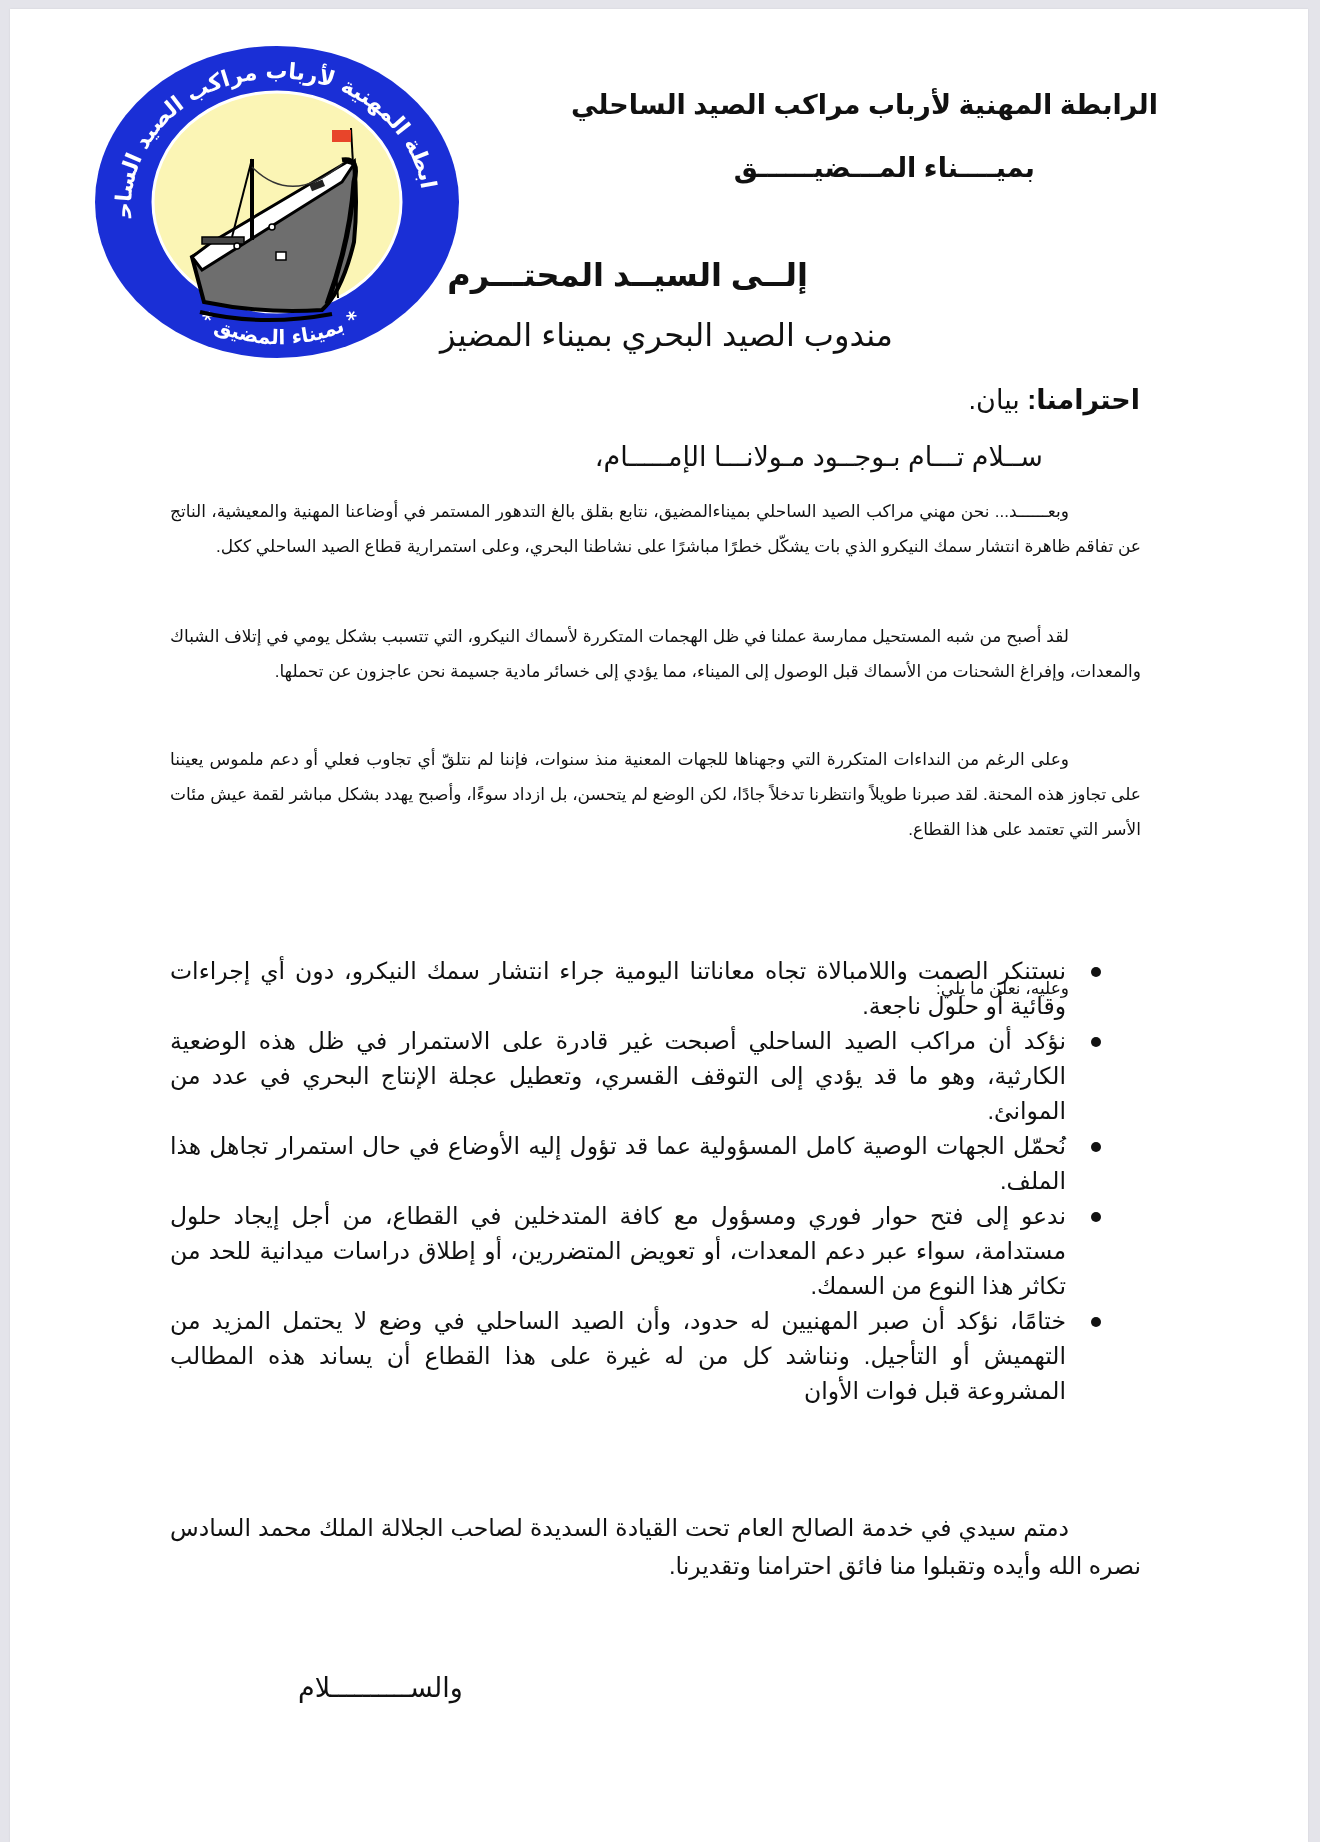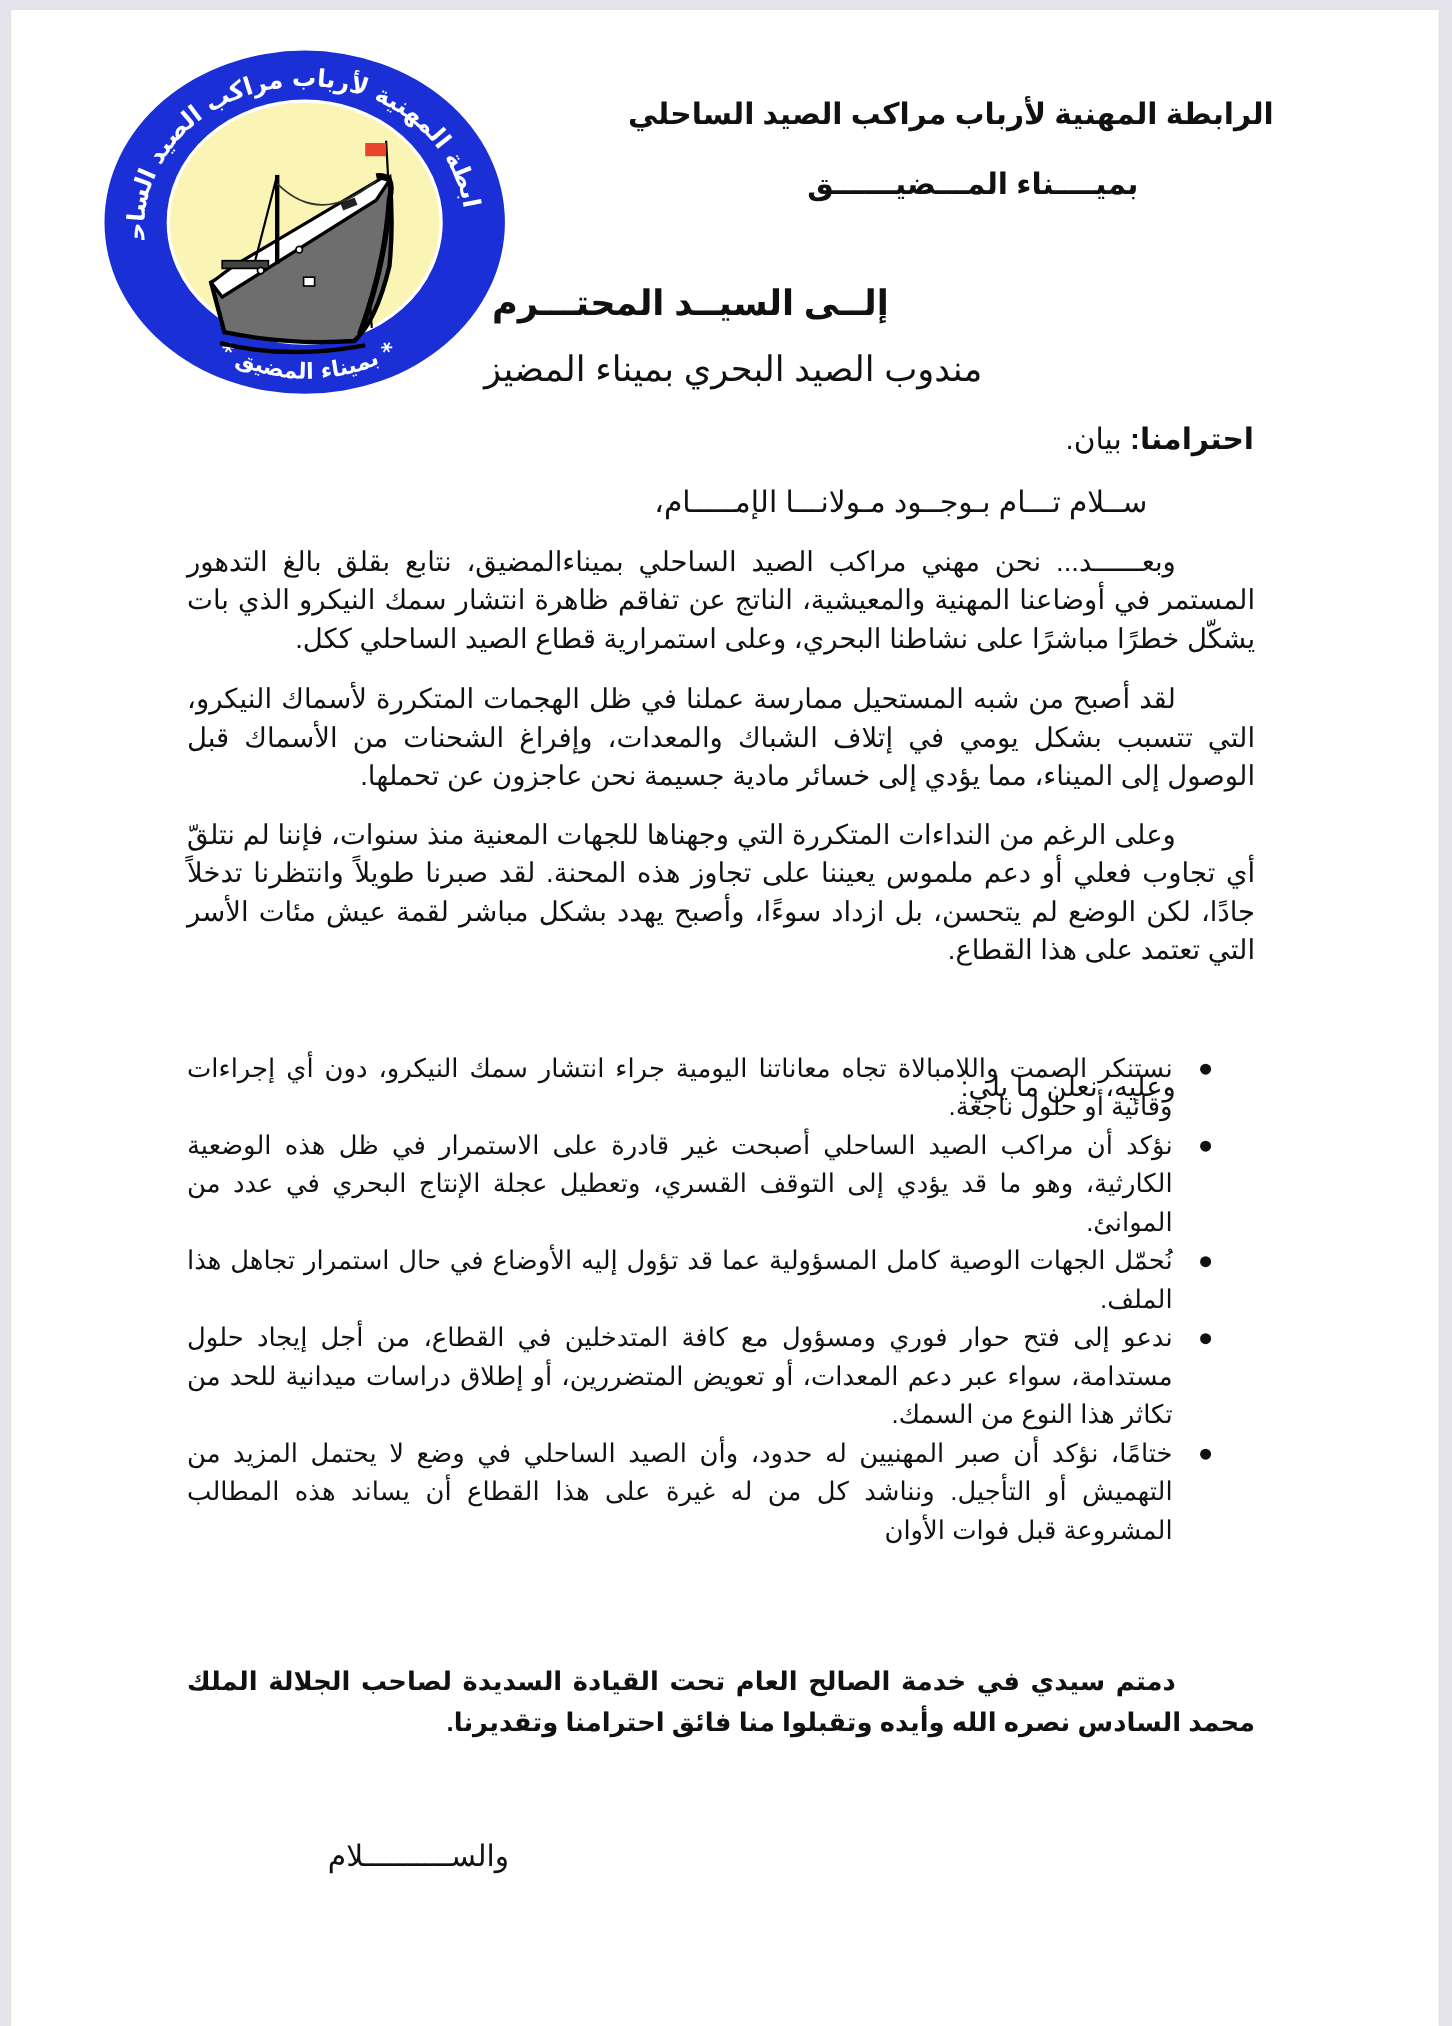--- a/index.html
+++ b/index.html
@@ -66,21 +66,21 @@
       position: absolute;
       right: 265px; top: 432px;
       font-size: 27px; white-space: nowrap;
       letter-spacing: 1px;
     }
 
     
     .body-text {
       position: absolute;
       left: 160px; right: 167px;
-      font-size: 25px;
+      font-size: 17px;
       line-height: 35px;
       text-align: justify;
       text-align-last: right;
     }
     .body-text p { margin: 0; text-indent: 72px; }
 
     .para-1 { top: 485px; }
     .para-2 { top: 610px; }
     .para-3 { top: 733px; }
     .para-lead { top: 920px; margin-top: 42px; }
@@ -109,21 +109,20 @@
       background: #111;
     }
 
     .closing {
       position: absolute;
       left: 160px; right: 167px; top: 1500px;
       font-size: 23.5px;
       line-height: 38px;
       text-align: justify;
       text-align-last: right;
-      font-weight: bold;
     }
     .closing p { margin: 0; text-indent: 72px; }
 
     .signoff {
       position: absolute;
       left: 288px; top: 1663px;
       font-size: 27px; white-space: nowrap;
     }
   </style>
 </head>

